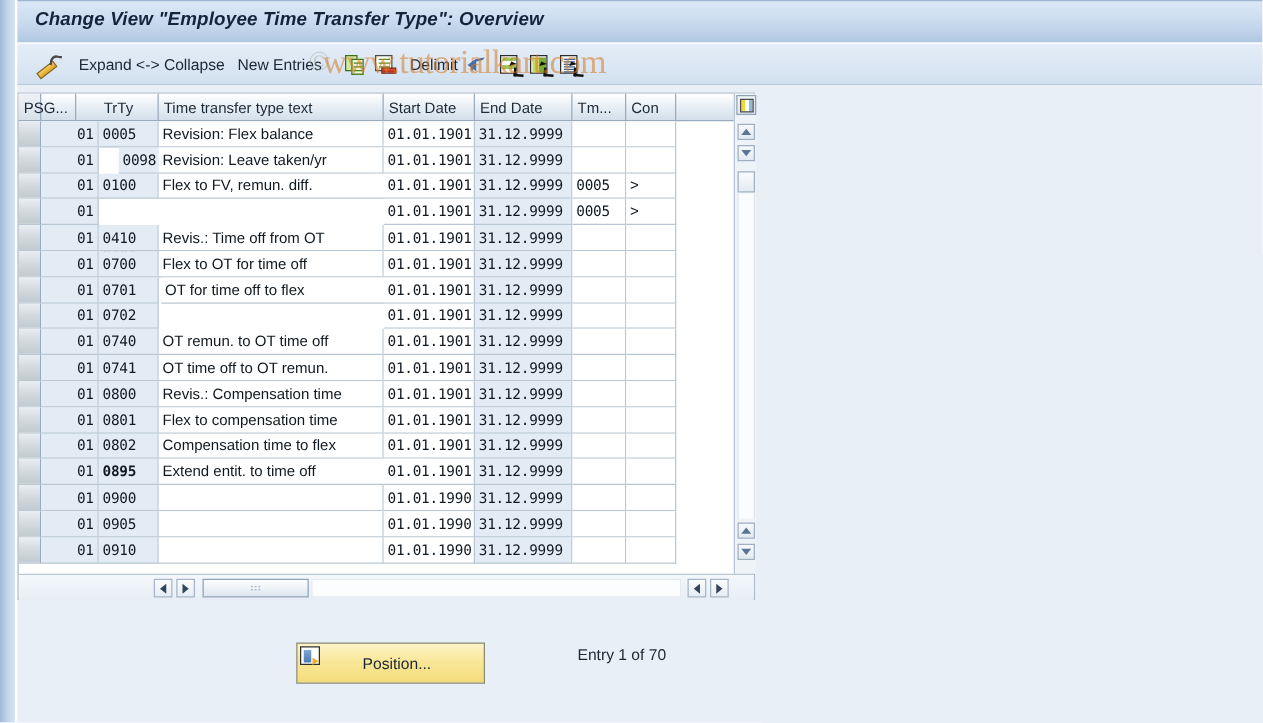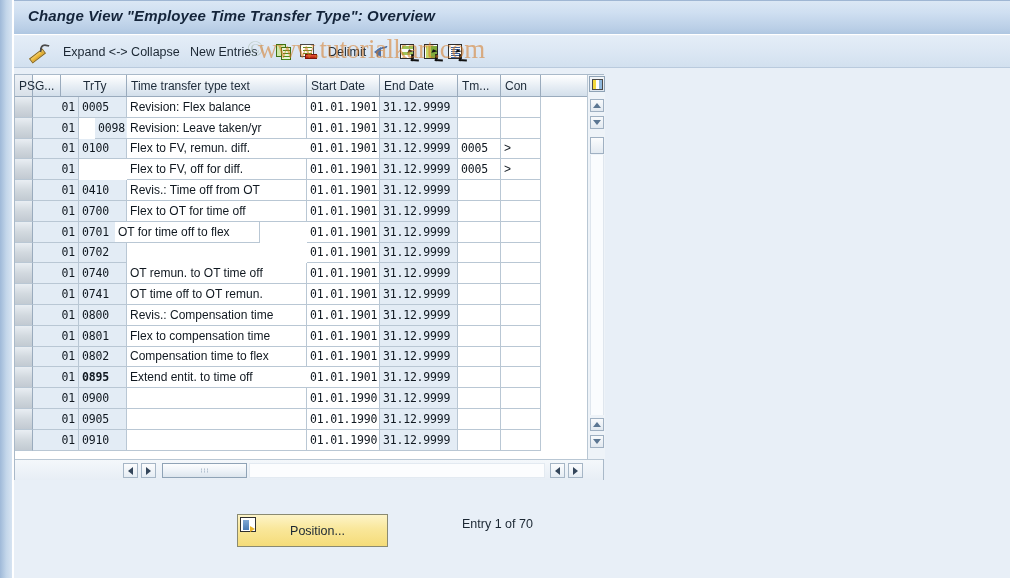--- a/index.html
+++ b/index.html
@@ -522,21 +522,20 @@
               <div class="cell" style="left: 112px; width: 209px;">Flex to FV, remun. diff.</div>
               <div class="cell mono" style="left: 292px; width: 73px;">01.01.1901</div>
               <div class="cell tint mono" style="left: 365px; width: 78px;">31.12.9999</div>
               <div class="cell mono" style="left: 443px; width: 43px;">0005</div>
               <div class="cell" style="left: 486px; width: 40px;">&gt;</div>
             </div>
             <div class="row">
               <div class="rowsel"></div>
               <div class="cell tint num mono" style="left: 18px; width: 46px;">01</div>
               <div class="cell tint mono" style="left: 64px; width: 48px; margin-top: 29px;">0101</div>
-              <div class="cell" style="left: 112px; width: 180px;">Flex to FV, off for diff.</div>
               <div class="cell mono" style="left: 292px; width: 73px;">01.01.1901</div>
               <div class="cell tint mono" style="left: 365px; width: 78px;">31.12.9999</div>
               <div class="cell mono" style="left: 443px; width: 43px;">0005</div>
               <div class="cell" style="left: 486px; width: 40px;">&gt;</div>
             </div>
             <div class="row">
               <div class="rowsel"></div>
               <div class="cell tint num mono" style="left: 18px; width: 46px;">01</div>
               <div class="cell tint mono" style="left: 64px; width: 48px;">0410</div>
               <div class="cell" style="left: 112px; width: 180px;">Revis.: Time off from OT</div>
@@ -552,21 +551,21 @@
               <div class="cell" style="left: 112px; width: 180px;">Flex to OT for time off</div>
               <div class="cell mono" style="left: 292px; width: 73px;">01.01.1901</div>
               <div class="cell tint mono" style="left: 365px; width: 78px;">31.12.9999</div>
               <div class="cell mono" style="left: 443px; width: 43px;"></div>
               <div class="cell" style="left: 486px; width: 40px;"></div>
             </div>
             <div class="row">
               <div class="rowsel"></div>
               <div class="cell tint num mono" style="left: 18px; width: 46px;">01</div>
               <div class="cell tint mono" style="left: 64px; width: 48px;">0701</div>
-              <div class="cell" style="left: 100px; width: 145px;">OT for time off to flex</div>
+              <div class="cell" style="left: 114px; width: 180px;">OT for time off to flex</div>
               <div class="cell mono" style="left: 292px; width: 73px;">01.01.1901</div>
               <div class="cell tint mono" style="left: 365px; width: 78px;">31.12.9999</div>
               <div class="cell mono" style="left: 443px; width: 43px;"></div>
               <div class="cell" style="left: 486px; width: 40px;"></div>
             </div>
             <div class="row">
               <div class="rowsel"></div>
               <div class="cell tint num mono" style="left: 18px; width: 46px;">01</div>
               <div class="cell tint mono" style="left: 64px; width: 48px;">0702</div>
               <div class="cell mono" style="left: 292px; width: 73px;">01.01.1901</div>

